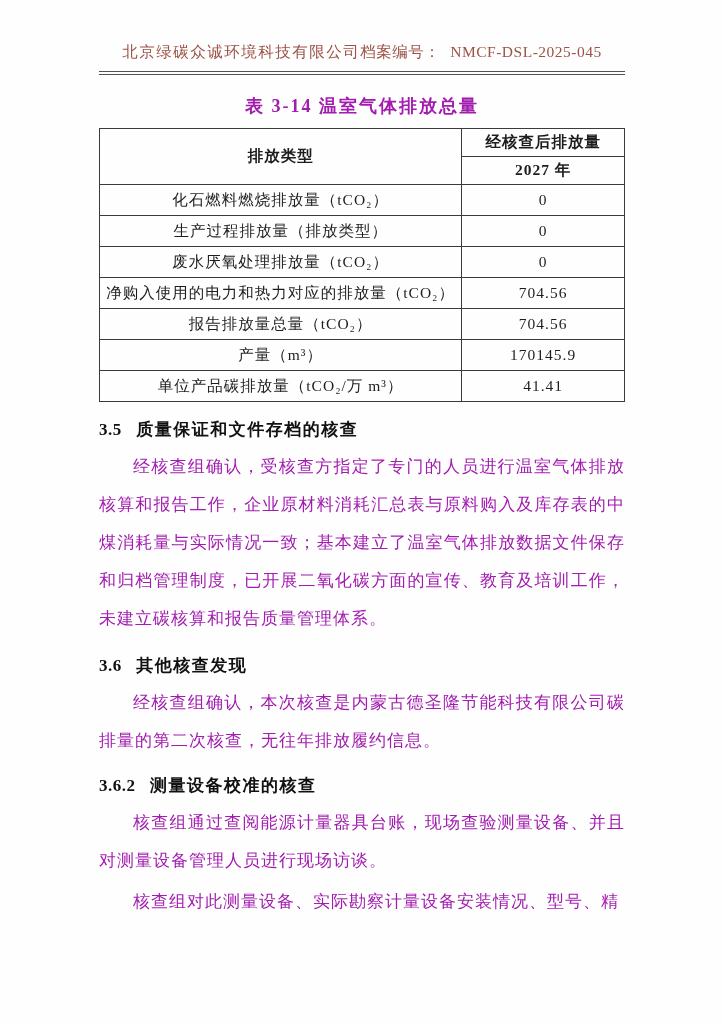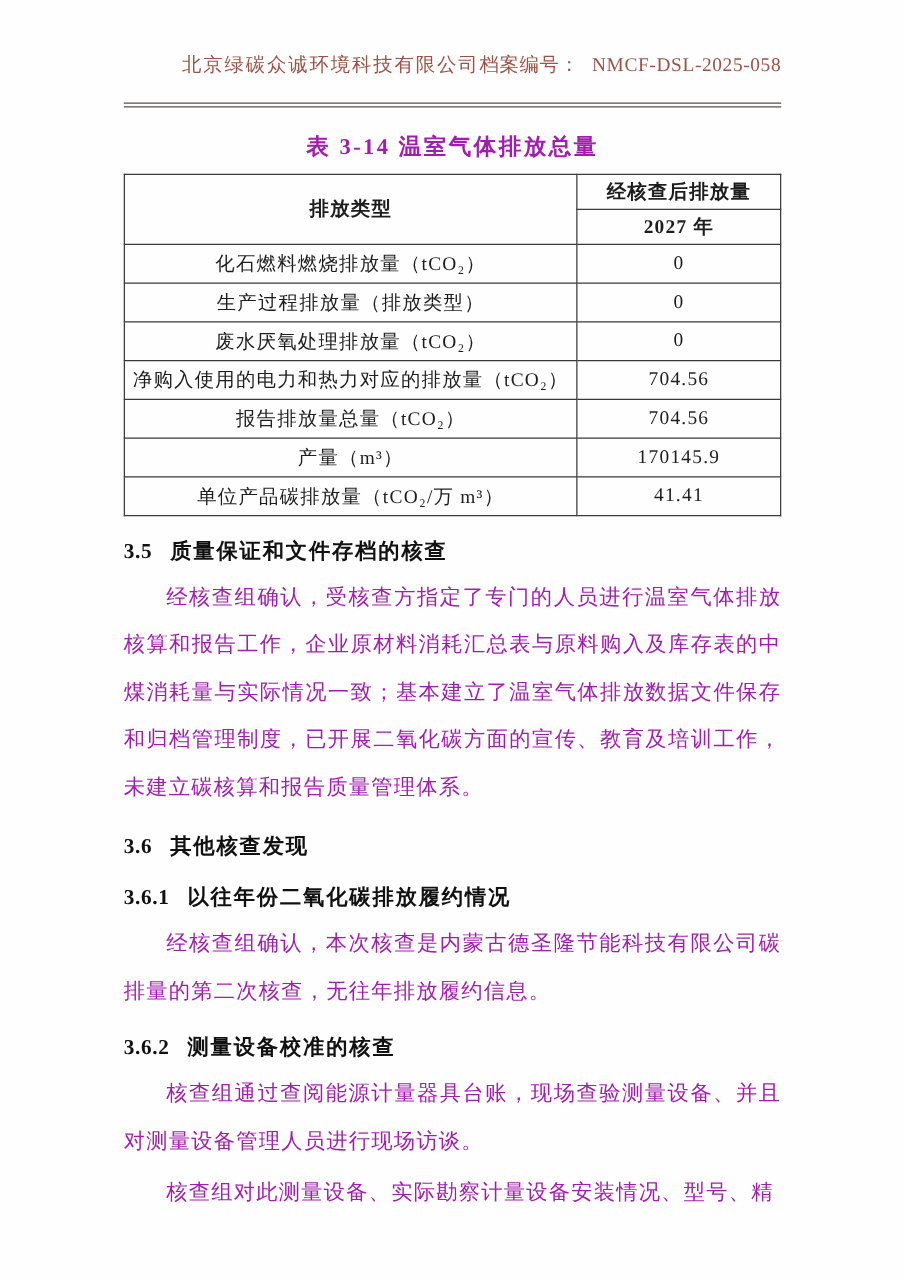--- a/index.html
+++ b/index.html
@@ -11,23 +11,23 @@
     padding: 42px 98px 0 99px;
     background: #fefefe;
     font-family: "Liberation Serif", "DejaVu Serif", serif;
     color: #1d1d1d;
     overflow: hidden;
   }
 
   
   .doc-header {
     display: flex;
-    justify-content: flex-end;
+    justify-content: center;
     align-items: flex-end;
-    padding-bottom: 19px;
+    padding-bottom: 8px;
     border-bottom: 4px double #55504c;
     font-size: 15.5px;
     letter-spacing: 1.5px;
     color: #9c5246;
   }
   .doc-header .file-no { letter-spacing: 0.5px; }
   .doc-header .file-no .num { margin-left: 10px; letter-spacing: 0.5px; }
 
   
   .table-title {
@@ -90,21 +90,21 @@
   }
 </style>
 </head>
 <body>
 
 <div class="page">
 
   <div class="doc-header">
     <span class="company">北京绿碳众诚环境科技有限公司</span>
     <span class="file-no">
-      <span>档案编号：</span><span class="num">NMCF-DSL-2025-058</span>
+      <span>档案编号：</span><span class="num">NMCF-DSL-2025-045</span>
     </span>
   </div>
 
   <div class="table-title">表 3-14  温室气体排放总量</div>
 
   <table class="emissions">
     <colgroup>
       <col class="col-type">
       <col class="col-val">
     </colgroup>
@@ -151,23 +151,20 @@
 
   <div class="section-heading">
     <span class="sec-no">3.5</span><span>质量保证和文件存档的核查</span>
   </div>
   <p class="body-para">经核查组确认，受核查方指定了专门的人员进行温室气体排放核算和报告工作，企业原材料消耗汇总表与原料购入及库存表的中煤消耗量与实际情况一致；基本建立了温室气体排放数据文件保存和归档管理制度，已开展二氧化碳方面的宣传、教育及培训工作，未建立碳核算和报告质量管理体系。</p>
 
   <div class="section-heading">
     <span class="sec-no">3.6</span><span>其他核查发现</span>
   </div>
 
-  <div class="section-heading sub-heading">
-    <span class="sec-no">3.6.1</span><span>以往年份二氧化碳排放履约情况</span>
-  </div>
   <p class="body-para">经核查组确认，本次核查是内蒙古德圣隆节能科技有限公司碳排量的第二次核查，无往年排放履约信息。</p>
 
   <div class="section-heading sub-heading">
     <span class="sec-no">3.6.2</span><span>测量设备校准的核查</span>
   </div>
   <p class="body-para">核查组通过查阅能源计量器具台账，现场查验测量设备、并且对测量设备管理人员进行现场访谈。</p>
   <p class="body-para">核查组对此测量设备、实际勘察计量设备安装情况、型号、精</p>
 
 
 </div>

